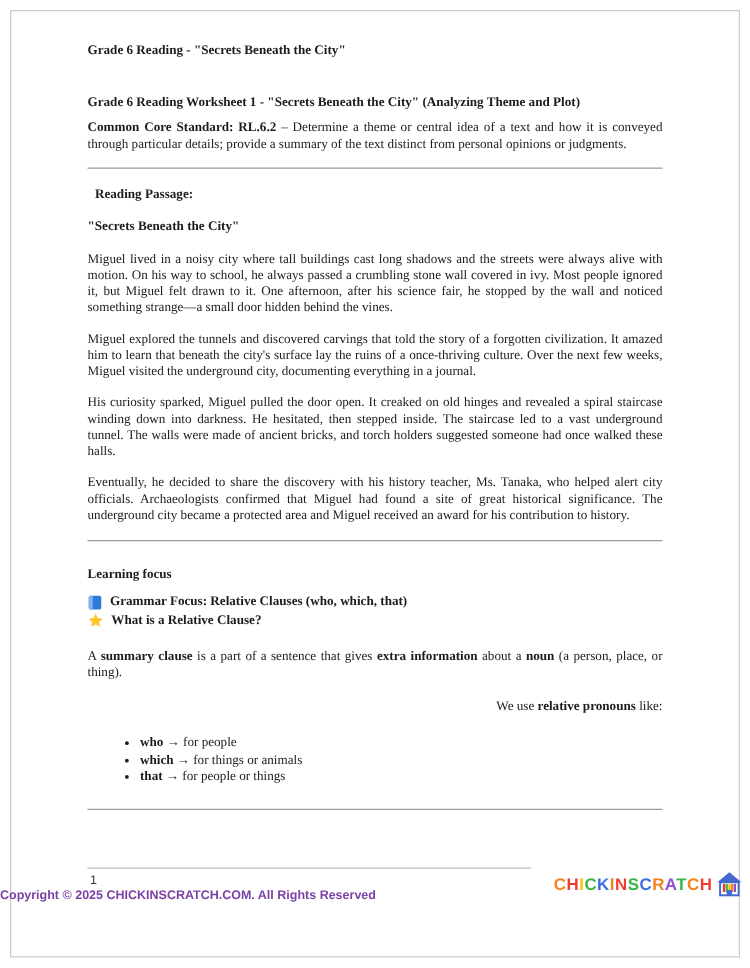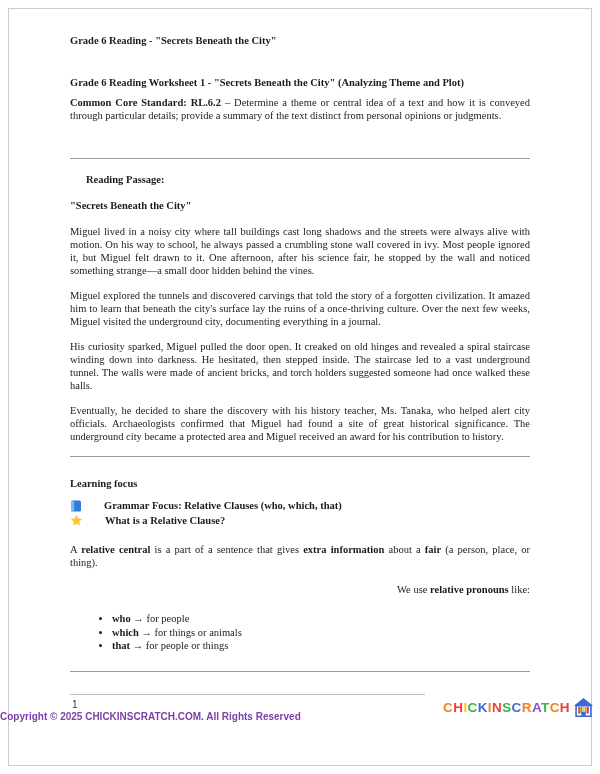--- a/index.html
+++ b/index.html
@@ -13,31 +13,31 @@
   }
   .content {
     position:absolute; top:34px; left:70px; width:460px;
     font-size:10.5px; line-height:13px;
   }
   .b { font-weight:bold; }
   .h { font-weight:bold; }
   .title1 { margin:0 0 29px 0; }
   .title2 { margin:0 0 7px 0; }
   .para { margin:0; text-align:justify; }
-  .cc { margin-bottom:36px; }
+  .cc { margin-bottom:12px; }
   .rule { border:none; border-top:1px solid #9a9a9a; margin:0; }
   .rule1 { margin-bottom:14px; }
   .rule2 { margin-bottom:20px; }
   .rule3 { margin-bottom:0; }
-  .rp-head { margin:0 0 13px 16px; }
+  .rp-head { margin:0 0 13px 6px; }
   .rp-title { margin:0 0 13px 0; }
   .passage-para { margin-bottom:12px; }
   .passage-last { margin-bottom:13px; }
   .lf-head { margin:0 0 9px 0; }
-  .iconline { display:flex; align-items:center; gap:22px; line-height:14.5px; }
+  .iconline { display:flex; align-items:center; gap:6px; line-height:14.5px; }
   .iconline .icon { display:inline-flex; flex:0 0 auto; }
   .def { margin:15px 0 14px 0; }
   .intro { margin:0 0 13px 0; text-align:right; }
   .bullets { margin:16px 0 18px 0; padding-left:42px; list-style:disc; }
   .bullets li { line-height:13.5px; }
   .footer-line { position:absolute; left:70px; top:694px; width:355px; border-top:1px solid #bdbdbd; }
   .page-number {
     position:absolute; left:72px; top:699px;
     font-family:"Liberation Sans", sans-serif; font-size:10px; color:#333333;
   }
@@ -97,21 +97,21 @@
 
     <div class="iconline">
       <span class="icon">
         <svg width="13" height="13" viewBox="0 0 24 24">
           <path d="M12 1.6l3.2 6.6 7.2.9-5.3 5 1.4 7.1L12 17.8l-6.5 3.4 1.4-7.1-5.3-5 7.2-.9z" fill="#FFC52C"></path>
         </svg>
       </span>
       <span class="b">What is a Relative Clause?</span>
     </div>
 
-    <p class="para def"><span>A </span><span class="b">relative central</span><span> is a part of a sentence that gives </span><span class="b">extra information</span><span> about a </span><span class="b">fair</span><span> (a person, place, or thing).</span></p>
+    <p class="para def"><span>A </span><span class="b">summary clause</span><span> is a part of a sentence that gives </span><span class="b">extra information</span><span> about a </span><span class="b">noun</span><span> (a person, place, or thing).</span></p>
 
     <p class="para intro"><span>We use </span><span class="b">relative pronouns</span><span> like:</span></p>
 
     <ul class="bullets">
       <li><span class="b">who</span><span> → for people</span></li>
       <li><span class="b">which</span><span> → for things or animals</span></li>
       <li><span class="b">that</span><span> → for people or things</span></li>
     </ul>
 
     <hr class="rule rule3">

